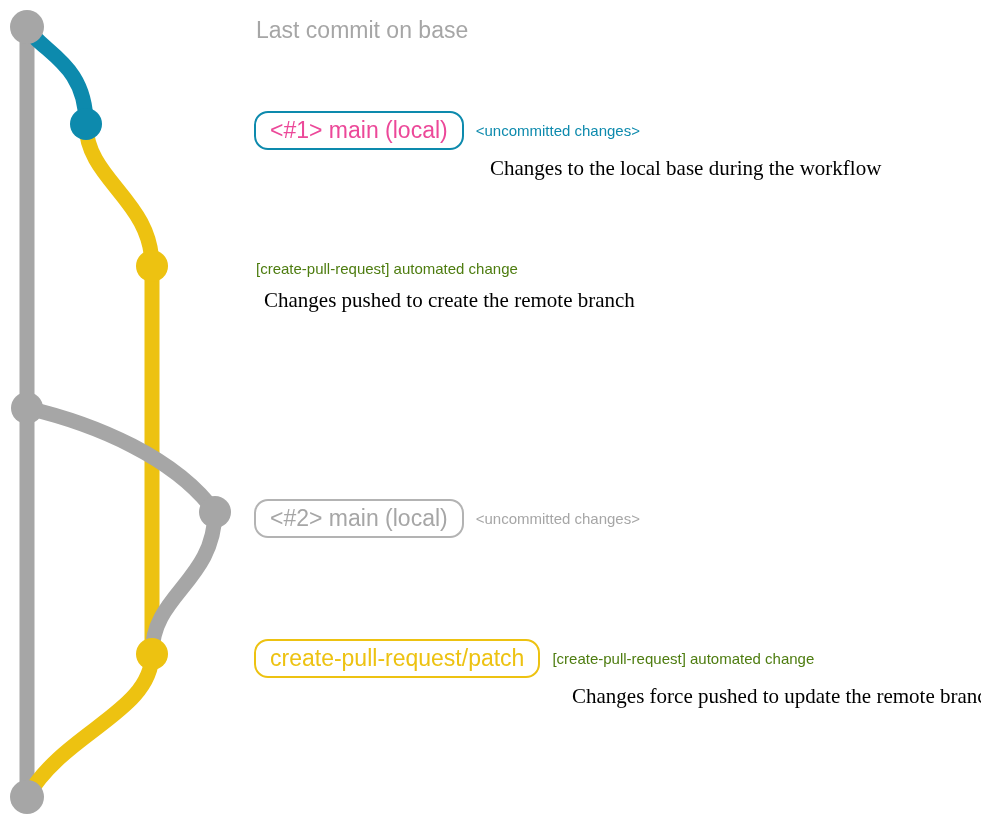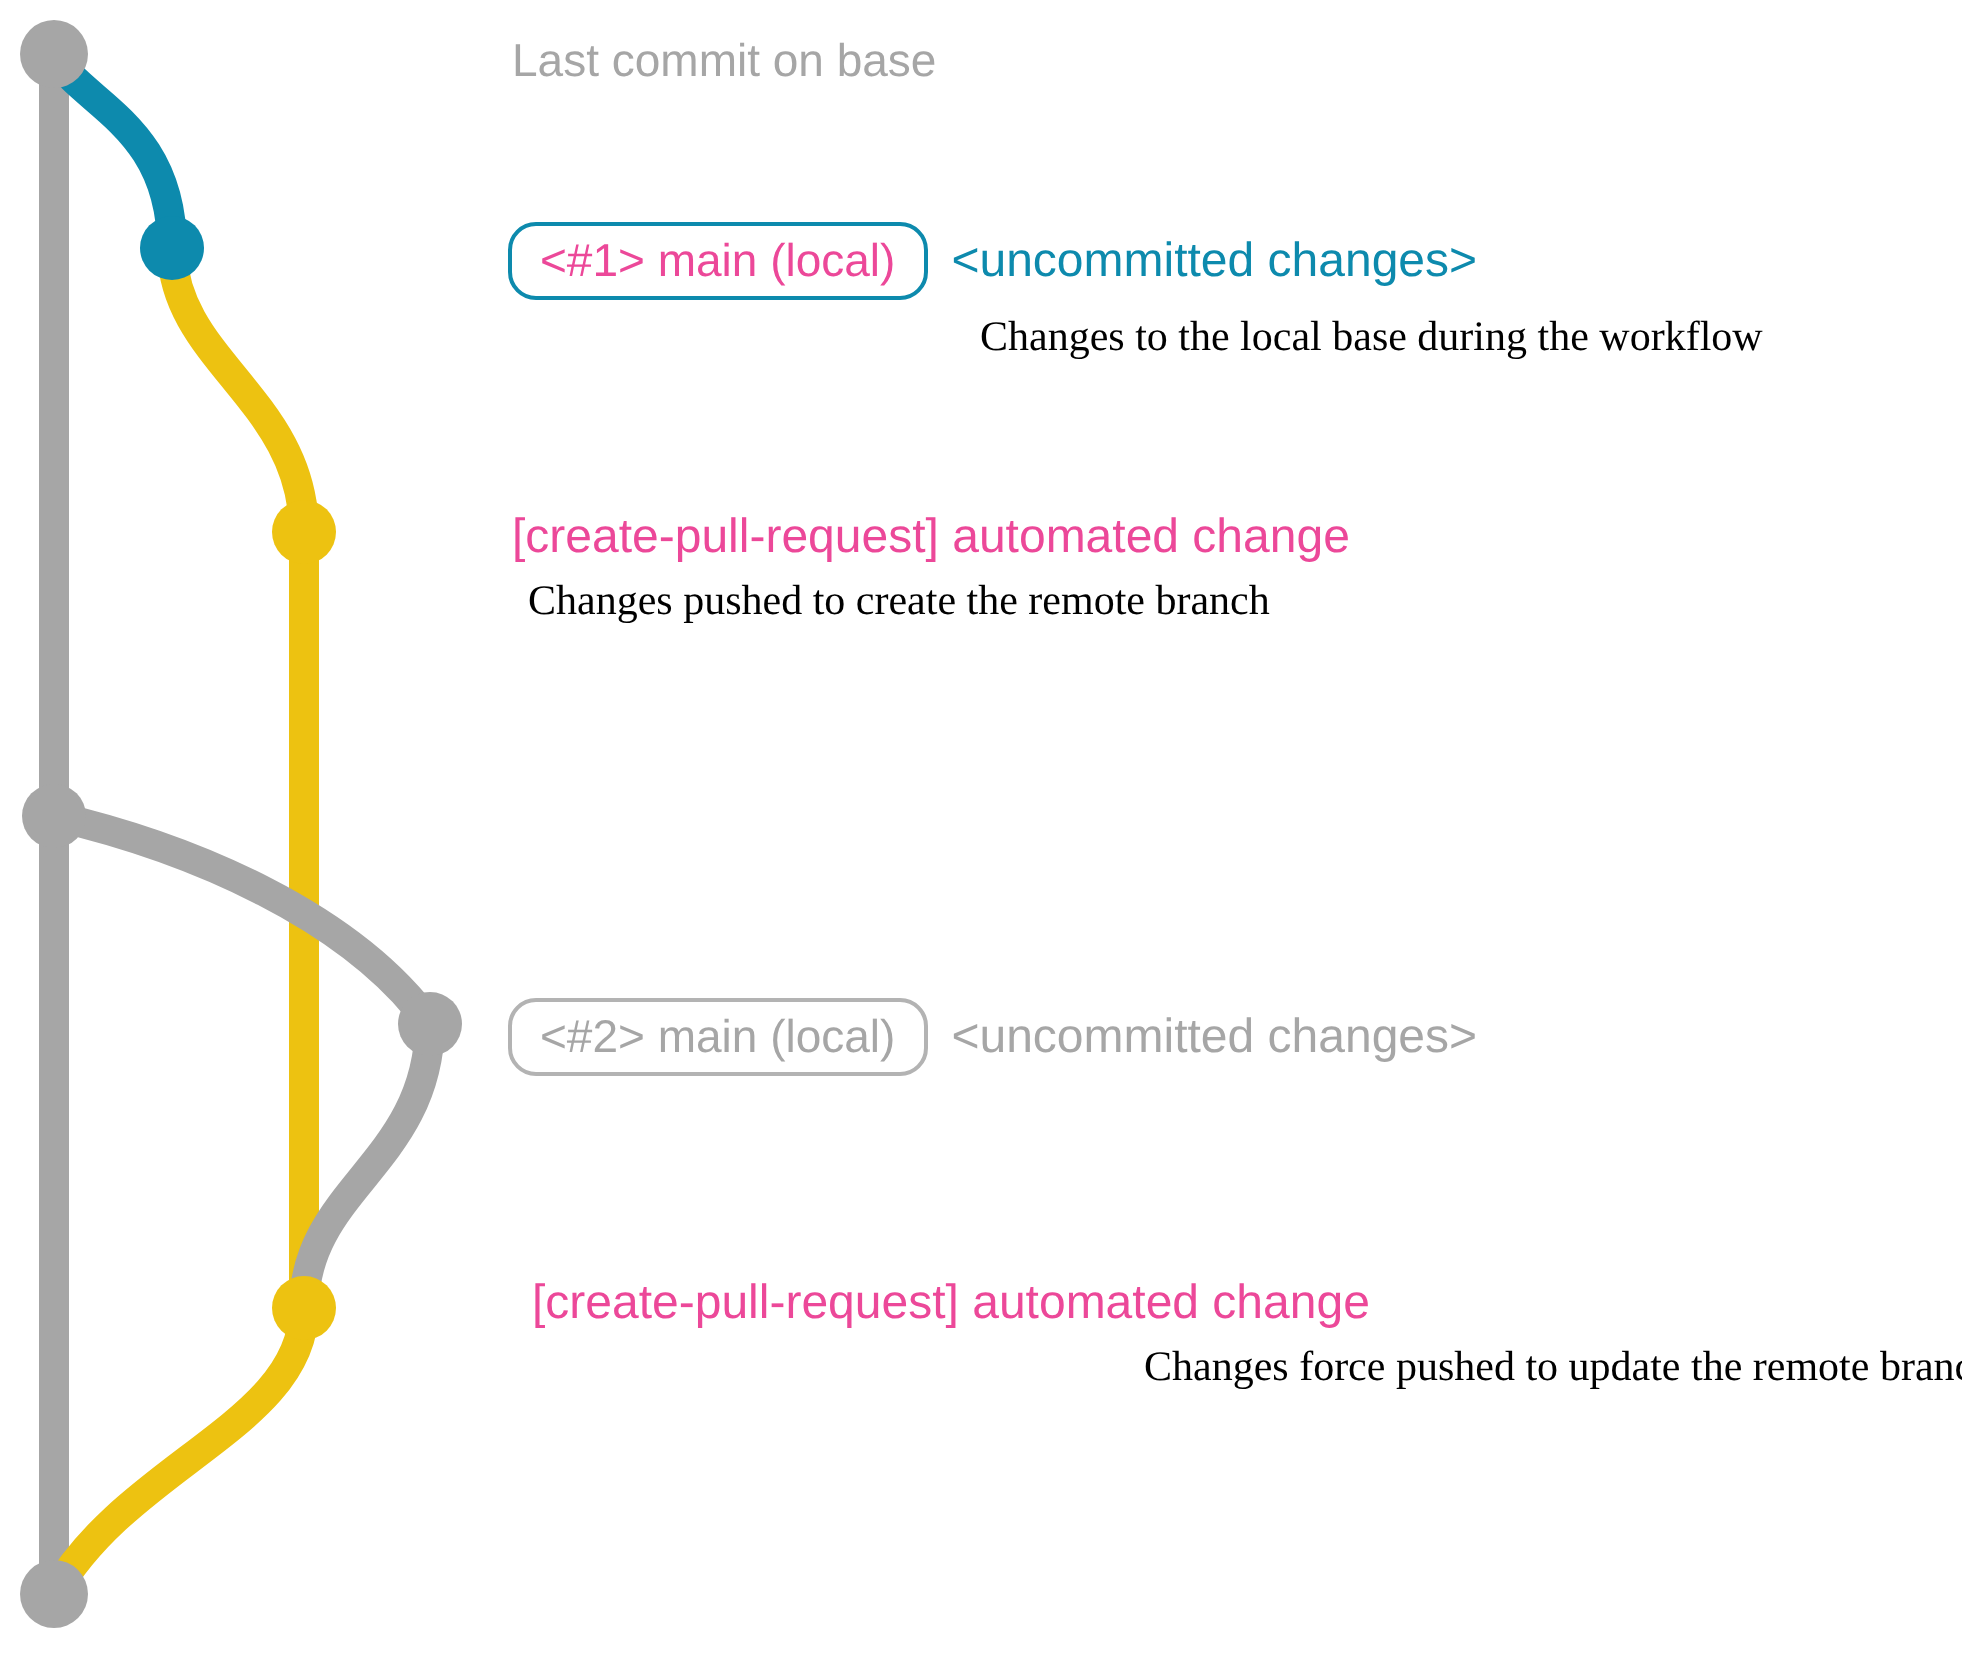--- a/index.html
+++ b/index.html
@@ -62,28 +62,28 @@
   .pill.grey {
     border-color: #b3b3b3;
     color: #a6a6a6;
   }
   .pill.yellow {
     border-color: #edc211;
     color: #edc211;
   }
   .msg {
     font-family: "Liberation Sans", sans-serif;
-    font-size: 24px;
+    font-size: 15px;
     line-height: 26px;
     margin-left: 12px;
     white-space: nowrap;
   }
   .msg.blue   { color: #0d8aad; }
   .msg.grey   { color: #a6a6a6; }
-  .msg.yellow { color: #ec4899; text-align: right; }
+  .msg.yellow { color: #4d7c0f; text-align: right; }
   
   .desc {
     font-family: "Liberation Serif", serif;
     font-size: 21px;
     line-height: 24px;
     color: #000000;
     white-space: nowrap;
     margin-top: 6px;
   }
   .desc.i-1 { margin-left: 236px; text-align: right; }
@@ -143,19 +143,20 @@
 
   <div class="entry" style="left:254px; top:495px;">
     <div class="head-row">
       <span class="pill grey">&lt;#2&gt; main (local)</span>
       <span class="msg grey">&lt;uncommitted changes&gt;</span>
     </div>
   </div>
 
   <div class="entry" style="left:254px; top:635px;">
     <div class="head-row">
+      <span class="pill yellow">create-pull-request/patch</span>
       <span class="msg yellow">[create-pull-request] automated change</span>
     </div>
     <div class="desc i-4">Changes force pushed to update the remote branch</div>
   </div>
 
 
 </div>
 
 </body></html>

